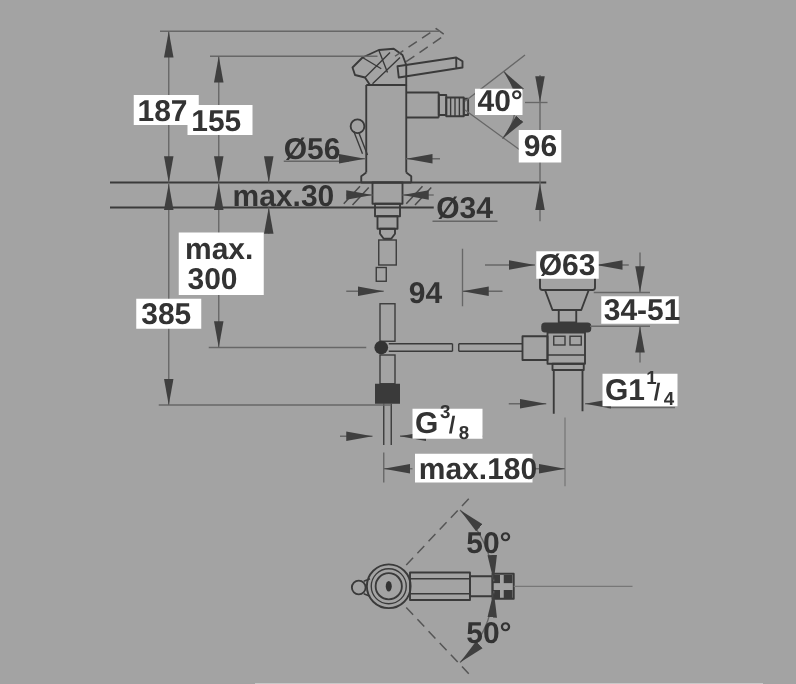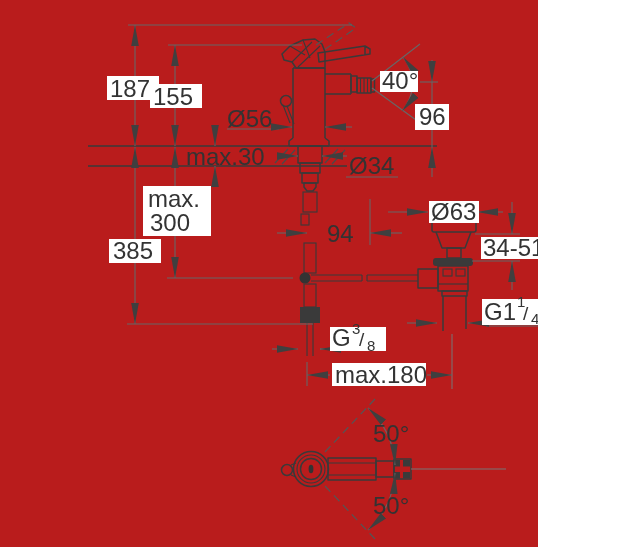--- a/index.html
+++ b/index.html
@@ -1,17 +1,17 @@
 <!DOCTYPE html>
 <html><head>
 <meta charset="utf-8">
 <style>
   html,body{margin:0;padding:0;background:#fff;}
-  .stage{position:relative;width:538px;height:547px;background:#b91c1c;overflow:hidden;
-         font-family:"Liberation Sans", sans-serif;}
+  .stage{position:relative;width:637px;height:547px;background:#a3a3a3;overflow:hidden;
+         font-family:"Liberation Sans", sans-serif;font-weight:bold;}
   svg{position:absolute;left:0;top:0;}
   svg text{fill:#333333;font-family:"Liberation Sans", sans-serif;}
   .dim{stroke:#676767;stroke-width:1.1;fill:none;}
   .dimthin{stroke:#777777;stroke-width:1;fill:none;}
   .obj{stroke:#3a3a3a;stroke-width:1.5;fill:none;stroke-linejoin:round;}
   .objthin{stroke:#3a3a3a;stroke-width:1.1;fill:none;}
   .hatch{stroke:#4a4a4a;stroke-width:1.2;fill:none;}
   .dash{stroke:#555555;stroke-width:1.2;fill:none;stroke-dasharray:8 5;}
   .ko{fill:#ffffff;}
   .t24{font-size:24px;}

